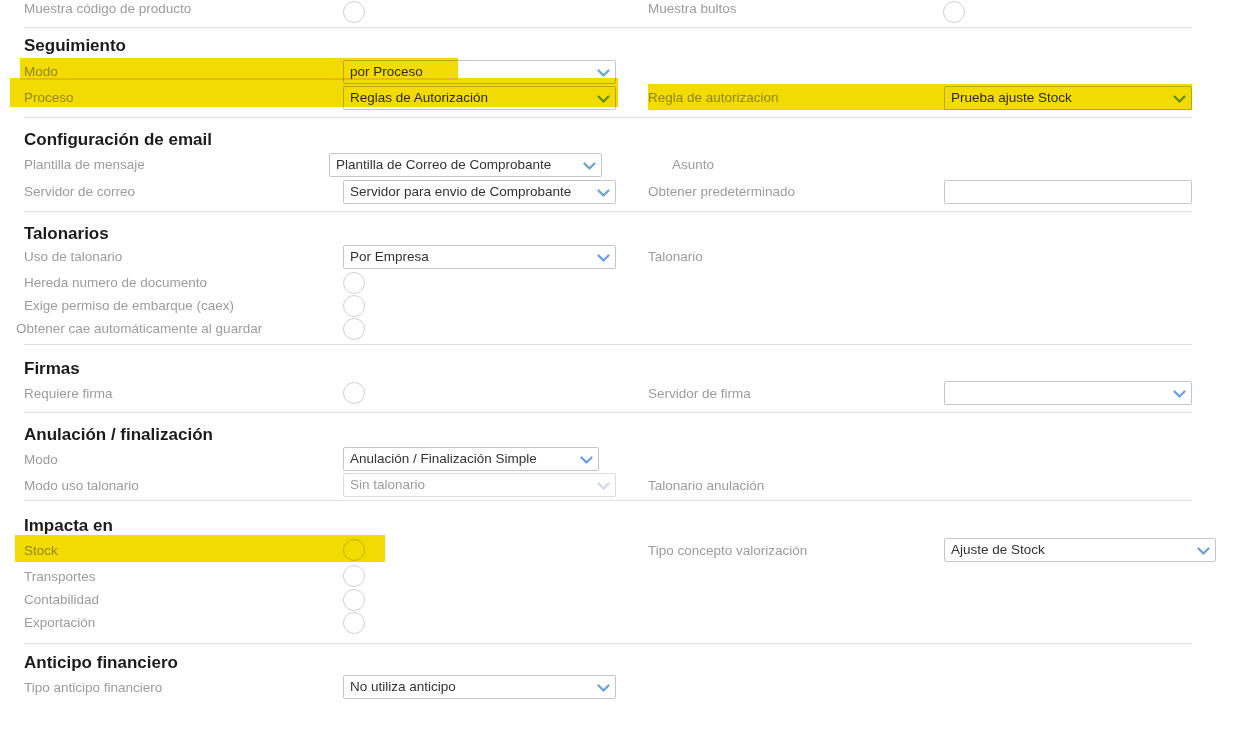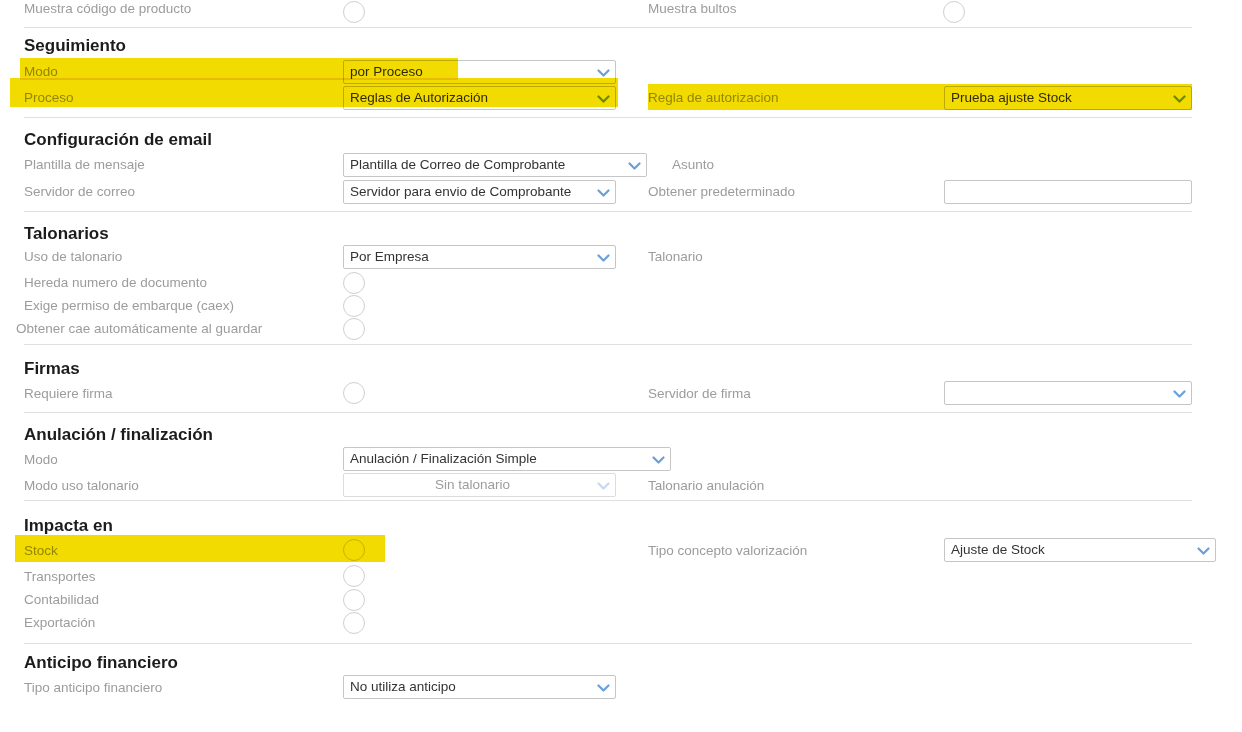--- a/index.html
+++ b/index.html
@@ -12,21 +12,21 @@
   .title{position:absolute;color:var(--title_text,#1c1c1c);font-size:17px;
        font-weight:700;line-height:21px;white-space:nowrap;}
   .sep{position:absolute;left:24px;width:1168px;height:1px;
        background:var(--separator,#e0e0e0);}
   .dd{position:absolute;height:24px;box-sizing:border-box;background:#fff;
       border:1px solid var(--control_border,#c6c6c6);border-radius:2px;
       font-size:13.5px;color:var(--value_text,#333);line-height:22px;
       padding:0 20px 0 6px;white-space:nowrap;overflow:hidden;cursor:default;}
   .dd .chev{position:absolute;right:5px;top:8px;color:var(--chevron_blue,#6a9fd8);
       line-height:0;}
-  .dd.disabled{color:var(--label_gray,#9c9c9c);border-color:#dcdcdc;text-align:center;}
+  .dd.disabled{color:var(--label_gray,#9c9c9c);border-color:#dcdcdc;}
   .dd.disabled .chev{color:var(--chevron_disabled,#c7d9ee);}
   .txt{position:absolute;height:24px;box-sizing:border-box;background:#fff;
       border:1px solid var(--control_border,#c6c6c6);border-radius:2px;
       font-size:13.5px;color:var(--value_text,#333);padding:0 6px;
       font-family:"Liberation Sans",sans-serif;}
   .radio{position:absolute;width:22px;height:22px;box-sizing:border-box;
       border:1px solid var(--radio_border,#d0d0d0);border-radius:50%;
       background:#fff;cursor:pointer;}
   .hl{position:absolute;background:var(--highlight,#f2db00);
       mix-blend-mode:multiply;pointer-events:none;z-index:5;}
@@ -61,21 +61,21 @@
   <div class="dd" style="left:944px;top:86px;width:248px">
     <span>Prueba ajuste Stock</span>
     <span class="chev"><svg width="13" height="9" viewBox="0 0 13 9">
           <path d="M1.5 1.5 L6.5 6.5 L11.5 1.5" fill="none" stroke="currentColor" stroke-width="2.2" stroke-linecap="round" stroke-linejoin="round"></path>
         </svg></span>
   </div>
   <div class="sep" style="top:117px"></div>
 
   <div class="title" style="left:24px;top:129px">Configuración de email</div>
   <div class="lbl" style="left:24px;top:156px">Plantilla de mensaje</div>
-  <div class="dd" style="left:343px;top:153px;width:304px">
+  <div class="dd" style="left:329px;top:153px;width:273px">
     <span>Plantilla de Correo de Comprobante</span>
     <span class="chev"><svg width="13" height="9" viewBox="0 0 13 9">
           <path d="M1.5 1.5 L6.5 6.5 L11.5 1.5" fill="none" stroke="currentColor" stroke-width="2.2" stroke-linecap="round" stroke-linejoin="round"></path>
         </svg></span>
   </div>
   <div class="lbl" style="left:24px;top:183px">Servidor de correo</div>
   <div class="dd" style="left:343px;top:180px;width:273px;padding-right:14px">
     <span>Servidor para envio de Comprobante</span>
     <span class="chev"><svg width="13" height="9" viewBox="0 0 13 9">
           <path d="M1.5 1.5 L6.5 6.5 L11.5 1.5" fill="none" stroke="currentColor" stroke-width="2.2" stroke-linecap="round" stroke-linejoin="round"></path>
@@ -110,21 +110,21 @@
   <div class="dd" style="left:944px;top:381px;width:248px">
     <span></span>
     <span class="chev"><svg width="13" height="9" viewBox="0 0 13 9">
           <path d="M1.5 1.5 L6.5 6.5 L11.5 1.5" fill="none" stroke="currentColor" stroke-width="2.2" stroke-linecap="round" stroke-linejoin="round"></path>
         </svg></span>
   </div>
   <div class="sep" style="top:412px"></div>
 
   <div class="title" style="left:24px;top:424px">Anulación / finalización</div>
   <div class="lbl" style="left:24px;top:451px">Modo</div>
-  <div class="dd" style="left:343px;top:447px;width:328px">
+  <div class="dd" style="left:343px;top:447px;width:256px">
     <span>Anulación / Finalización Simple</span>
     <span class="chev"><svg width="13" height="9" viewBox="0 0 13 9">
           <path d="M1.5 1.5 L6.5 6.5 L11.5 1.5" fill="none" stroke="currentColor" stroke-width="2.2" stroke-linecap="round" stroke-linejoin="round"></path>
         </svg></span>
   </div>
   <div class="lbl" style="left:24px;top:477px">Modo uso talonario</div>
   <div class="dd disabled" style="left:343px;top:473px;width:273px">
     <span>Sin talonario</span>
     <span class="chev"><svg width="13" height="9" viewBox="0 0 13 9">
           <path d="M1.5 1.5 L6.5 6.5 L11.5 1.5" fill="none" stroke="currentColor" stroke-width="2.2" stroke-linecap="round" stroke-linejoin="round"></path>

